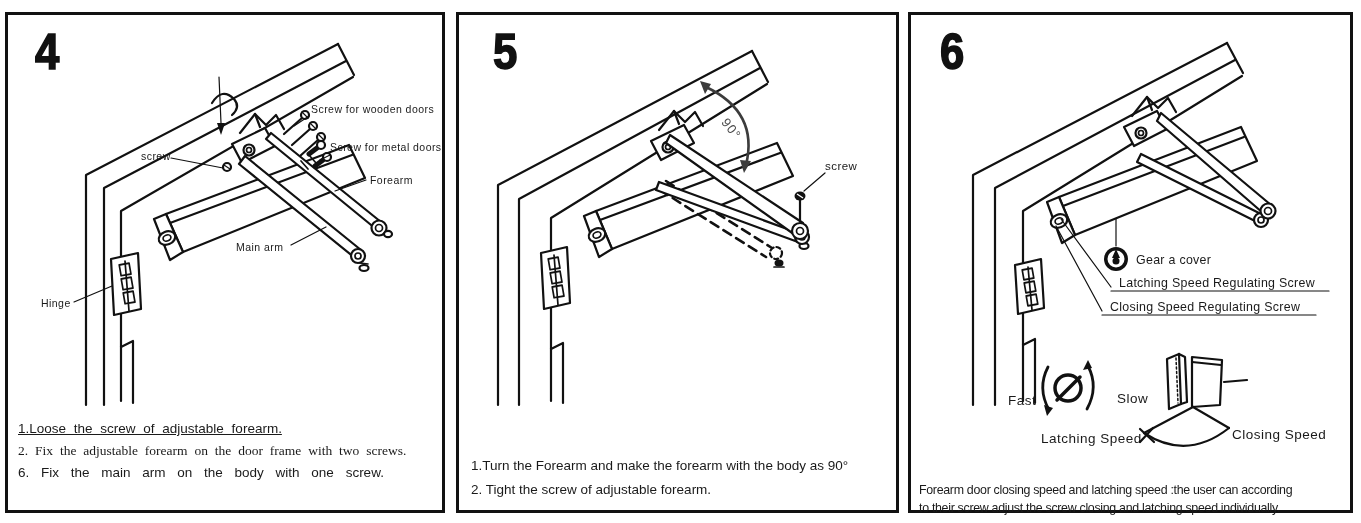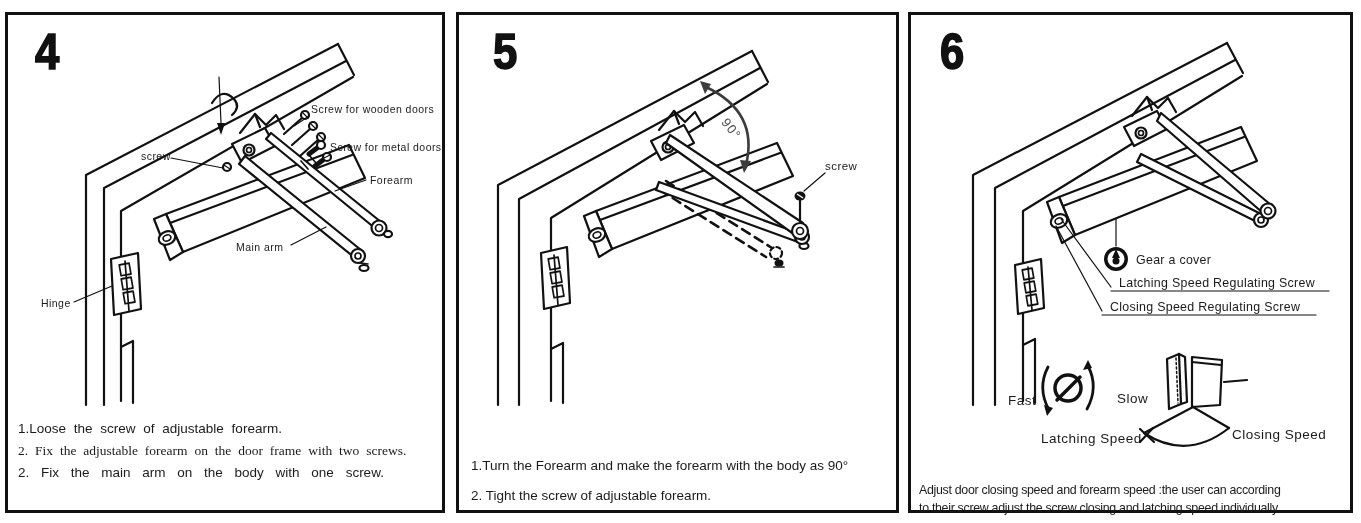--- a/index.html
+++ b/index.html
@@ -27,23 +27,23 @@
   svg .lbl2{font-size:12.4px;letter-spacing:.3px;}
   svg .lbl3{font-size:13.5px;letter-spacing:.5px;}
   svg .angle{font-size:13px;fill:#4a4a4a;letter-spacing:1px;}
   .ins{position:absolute;font-size:13.5px;line-height:22px;color:#1a1a1a;}
   #panel4 .ins{left:10px;right:7px;top:403px;}
   #panel5 .ins{left:12px;top:440px;width:398px;}
   .hang{padding-left:19px;text-indent:-19px;}
   .hang13{padding-left:14px;text-indent:-14px;}
   .j{text-align:justify;}
   .ws3{word-spacing:3.5px;font-family:Liberation Serif, serif;}
-  .ws4{word-spacing:4px;}
+  .ws4{word-spacing:4px;text-decoration:underline;}
   .ws8{word-spacing:8px;}
-  .gap{margin-top:8px;}
+  .gap{margin-top:2px;}
   .note{position:absolute;left:8px;top:466px;font-size:12.4px;line-height:18px;letter-spacing:-.3px;white-space:nowrap;}
 </style>
 </head>
 <body>
 
 <section class="panel" id="panel4">
   <svg class="illus" viewBox="0 0 434 495">
     <g>
       <path class="ln" d="M78,390 L78,160 L330,29"></path>
       <path class="ln" d="M96,390 L96,173 L338,46"></path>
@@ -132,21 +132,21 @@
     <text class="lbl" x="362" y="169">Forearm</text>
 
     <line class="ln thin" x1="283" y1="230" x2="318" y2="212"></line>
     <text class="lbl" x="228" y="236">Main arm</text>
   </svg>
 
   <div class="stepnum">4</div>
   <div class="ins">
     <div class="ws4">1.Loose the screw of adjustable forearm.</div>
     <div class="hang j ws3">2. Fix the adjustable forearm on the door frame with two screws.</div>
-    <div class="ws8">2. Fix the main arm on the body with one screw.</div>
+    <div class="ws8">6. Fix the main arm on the body with one screw.</div>
   </div>
 </section>
 
 <section class="panel" id="panel5">
   <svg class="illus" viewBox="0 0 437 495">
     <g>
       <path class="ln" d="M39,390 L39,170 L293,36"></path>
       <path class="ln" d="M60,390 L60,184 L301,53"></path>
       <path class="ln" d="M92,386 L92,203 L308,69"></path>
       <path class="ln" d="M293,36 L309,67"></path>
@@ -294,16 +294,16 @@
       <line class="ln" x1="282" y1="392" x2="318" y2="413"></line>
       <path class="ln" d="M233,418 Q276,446 318,413"></path>
       <line class="ln" x1="229" y1="414" x2="243" y2="427"></line>
       <line class="ln" x1="229" y1="427" x2="242" y2="413"></line>
     </g>
     <text class="lbl3" x="321" y="424">Closing Speed</text>
   </svg>
 
   <div class="stepnum">6</div>
   <div class="note">
-    <div>Adjust door closing speed and forearm speed :the user can according</div>
+    <div>Forearm door closing speed and latching speed :the user can according</div>
     <div>to their screw adjust the screw closing and latching speed individually.</div>
   </div>
 </section>
 
 </body></html>

